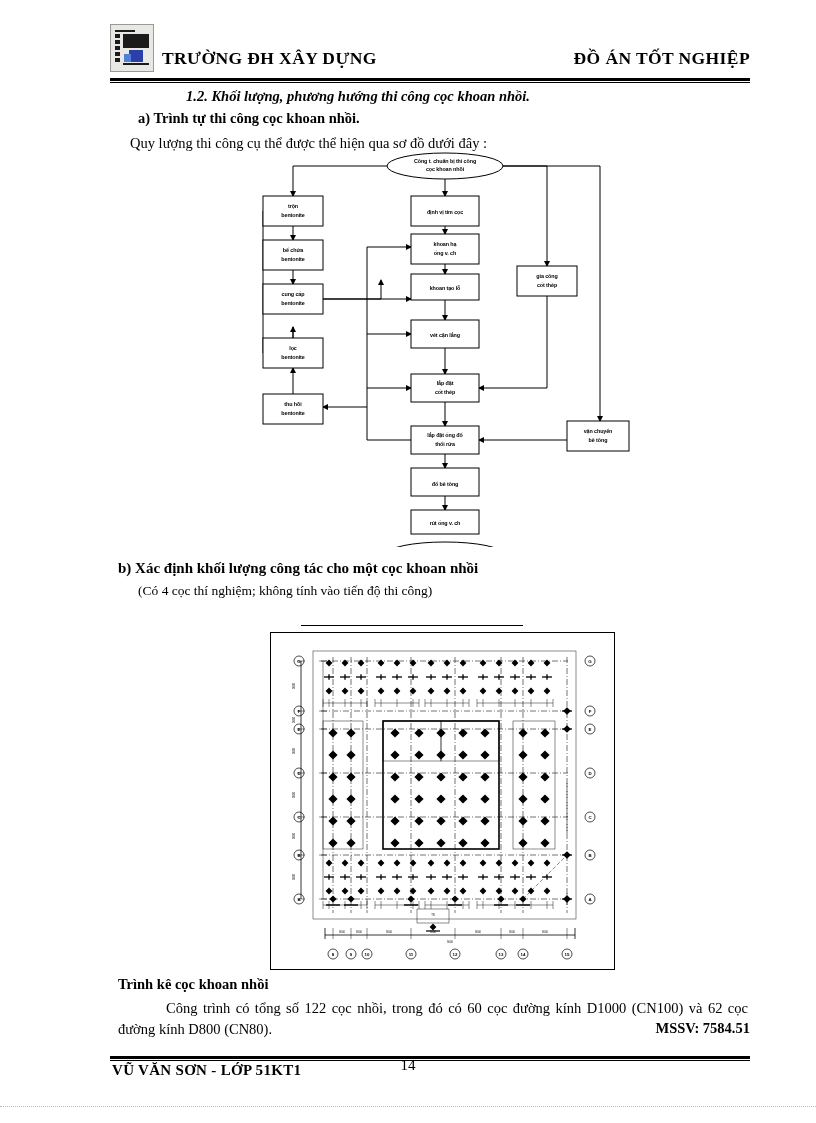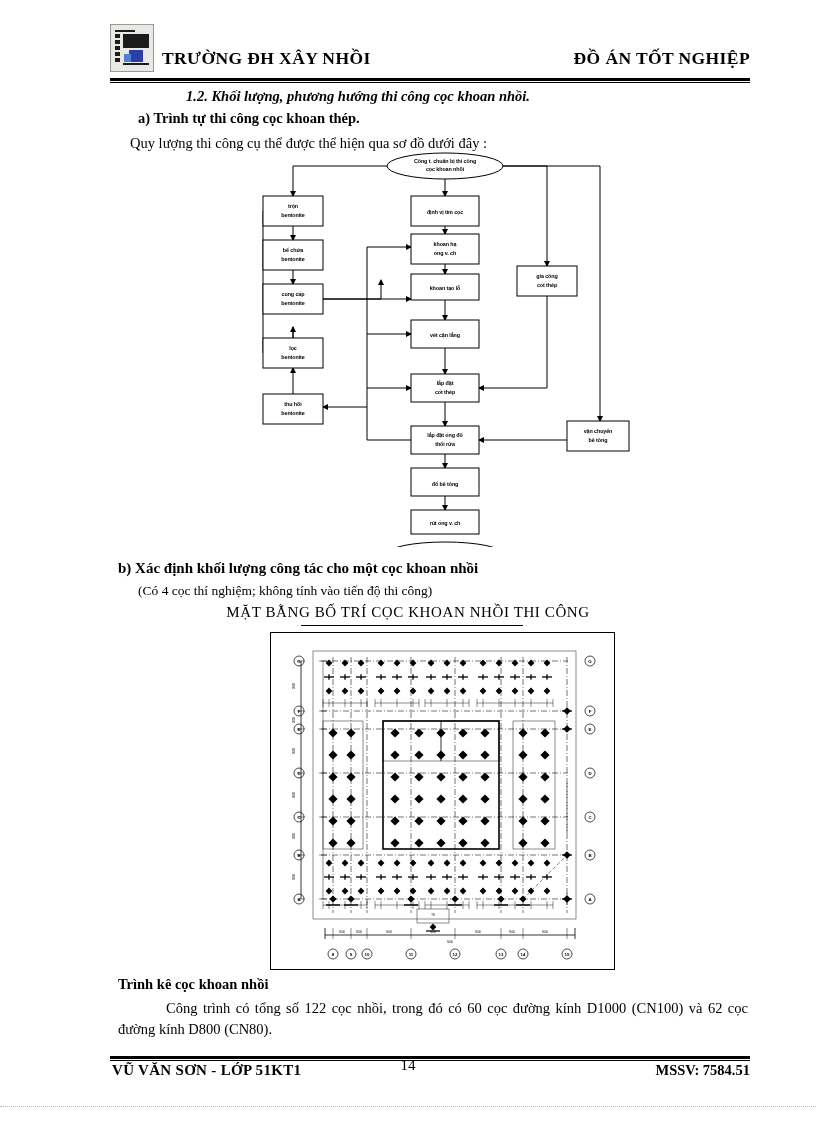--- a/index.html
+++ b/index.html
@@ -68,21 +68,21 @@
   .line-thongke { left:118px; top:976px; font-size:14.5px; font-weight:bold; }
   .para-1 {
     position:absolute; left:118px; top:998px; width:630px;
     font-size:14.5px; text-align:justify; line-height:21px;
   }
   .para-1 .indent { display:inline-block; width:48px; }
 
   
   .footer-left { left:112px; top:1062px; font-size:15px; font-weight:bold; letter-spacing:.3px; }
   .footer-page { left:0; top:1057px; width:816px; text-align:center; font-size:15px; }
-  .footer-right { right:66px; top:1062px; font-size:14.5px; font-weight:bold; }
+  .footer-right { right:66px; top:1020px; font-size:14.5px; font-weight:bold; }
   .footer-dots {
     position:absolute; left:0px; top:1106px; width:816px;
     border-bottom:1px dotted #b9b9c9;
   }
 
   
   #flow { position:absolute; left:255px; top:152px; width:400px; height:395px; }
   #flow svg { display:block; }
   .fc-txt {
     font-family:"Liberation Sans","DejaVu Sans",sans-serif;
@@ -126,27 +126,27 @@
         <div class="logo-bar" style="left:0;top:10px;width:5px;height:4px;"></div>
         <div class="logo-bar" style="left:0;top:16px;width:5px;height:4px;"></div>
         <div class="logo-bar" style="left:0;top:22px;width:5px;height:4px;"></div>
         <div class="logo-bar" style="left:0;top:28px;width:5px;height:4px;"></div>
         <div class="logo-bar" style="left:8px;top:4px;width:26px;height:14px;"></div>
         <div class="logo-blue" style="left:14px;top:20px;width:14px;height:12px;"></div>
         <div class="logo-cyan" style="left:9px;top:24px;width:7px;height:8px;"></div>
         <div class="logo-bar" style="left:8px;top:33px;width:26px;height:2px;"></div>
       </div>
     </div>
-    <div class="header-left">TRƯỜNG ĐH XÂY NHỒI</div>
+    <div class="header-left">TRƯỜNG ĐH XÂY DỰNG</div>
     <div class="header-right">ĐỒ ÁN TỐT NGHIỆP</div>
   </div>
   <div class="hr-double hr-top"></div>
 
   <div class="t title-12">1.2. Khối lượng, phương hướng thi công cọc khoan nhồi.</div>
-  <div class="t line-a">a) Trình tự thi công cọc khoan thép.</div>
+  <div class="t line-a">a) Trình tự thi công cọc khoan nhồi.</div>
   <div class="t line-quy">Quy lượng thi công cụ thể được thể hiện qua sơ đồ dưới đây :</div>
 
   <div id="flow">
     <svg width="400" height="395" viewBox="0 0 400 395" xmlns="http://www.w3.org/2000/svg">
       <defs>
         <marker id="ah" markerWidth="6" markerHeight="6" refX="5" refY="3" orient="auto">
           <path d="M0,0 L6,3 L0,6 z" fill="#000"></path>
         </marker>
       </defs>
 
@@ -253,21 +253,20 @@
       <text class="fc-txt" x="292" y="135">cốt thép</text>
 
       <rect class="fc-box" x="312" y="269" width="62" height="30"></rect>
       <text class="fc-txt" x="343" y="281">vận chuyển</text>
       <text class="fc-txt" x="343" y="290">bê tông</text>
     </svg>
   </div>
 
   <div class="t line-b">b) Xác định khối lượng công tác cho một cọc khoan nhồi</div>
   <div class="t line-b2">(Có 4 cọc thí nghiệm; không tính vào tiến độ thi công)</div>
-  <div class="t plan-title">MẶT BẰNG BỐ TRÍ CỌC KHOAN NHỒI THI CÔNG</div>
   <div class="plan-title-rule"></div>
 
   <div id="plan">
     <svg width="343" height="336" viewBox="0 0 343 336" xmlns="http://www.w3.org/2000/svg">
       <g id="plan-body">
           <rect x="42" y="18" width="263" height="268" class="pl-thin"></rect>
           <line x1="50" y1="28" x2="297" y2="28" class="pl-dash"></line>
           <circle cx="28" cy="28" r="5" class="pl-circ"></circle>
           <text x="28" y="29.7" class="pl-txt">G</text>
           <circle cx="319" cy="28" r="5" class="pl-circ"></circle>

